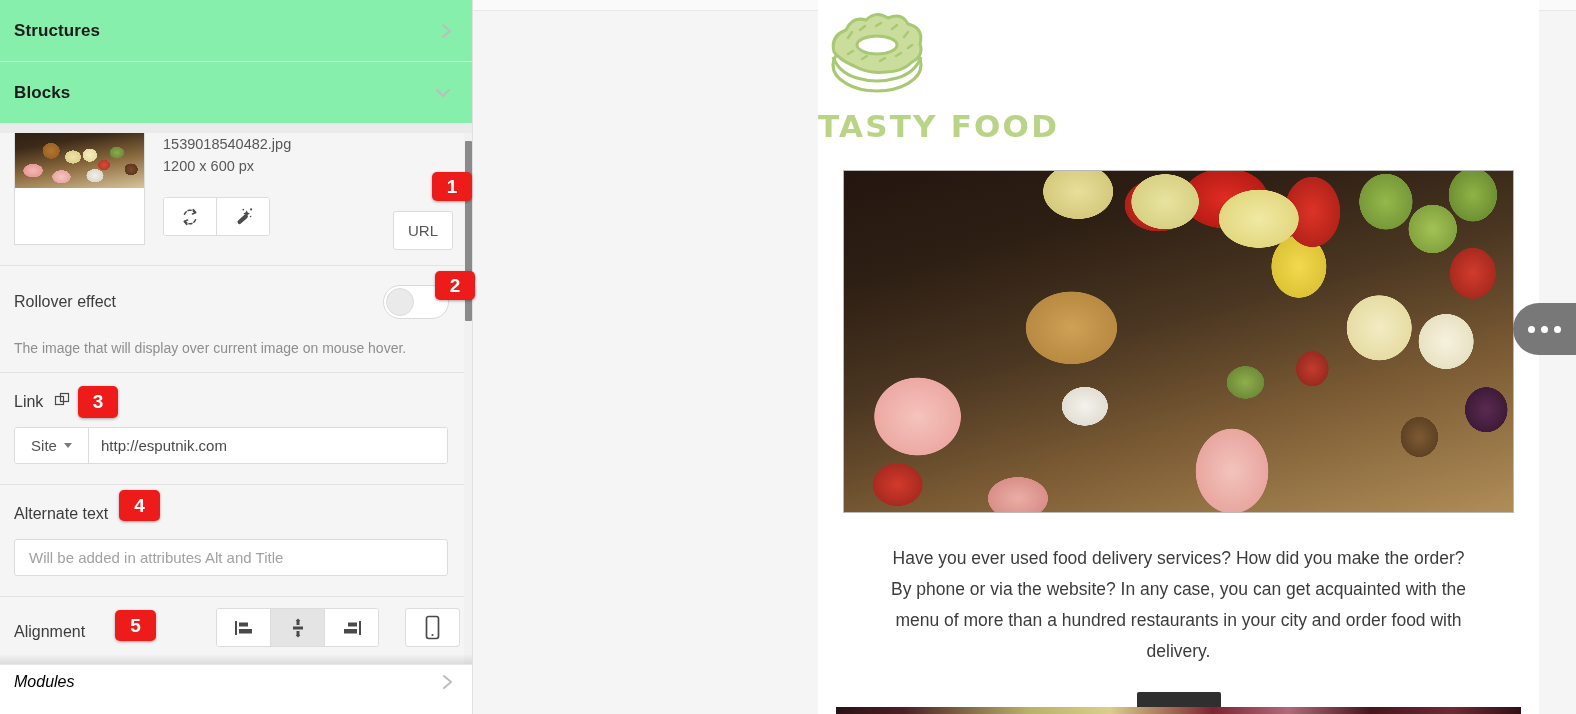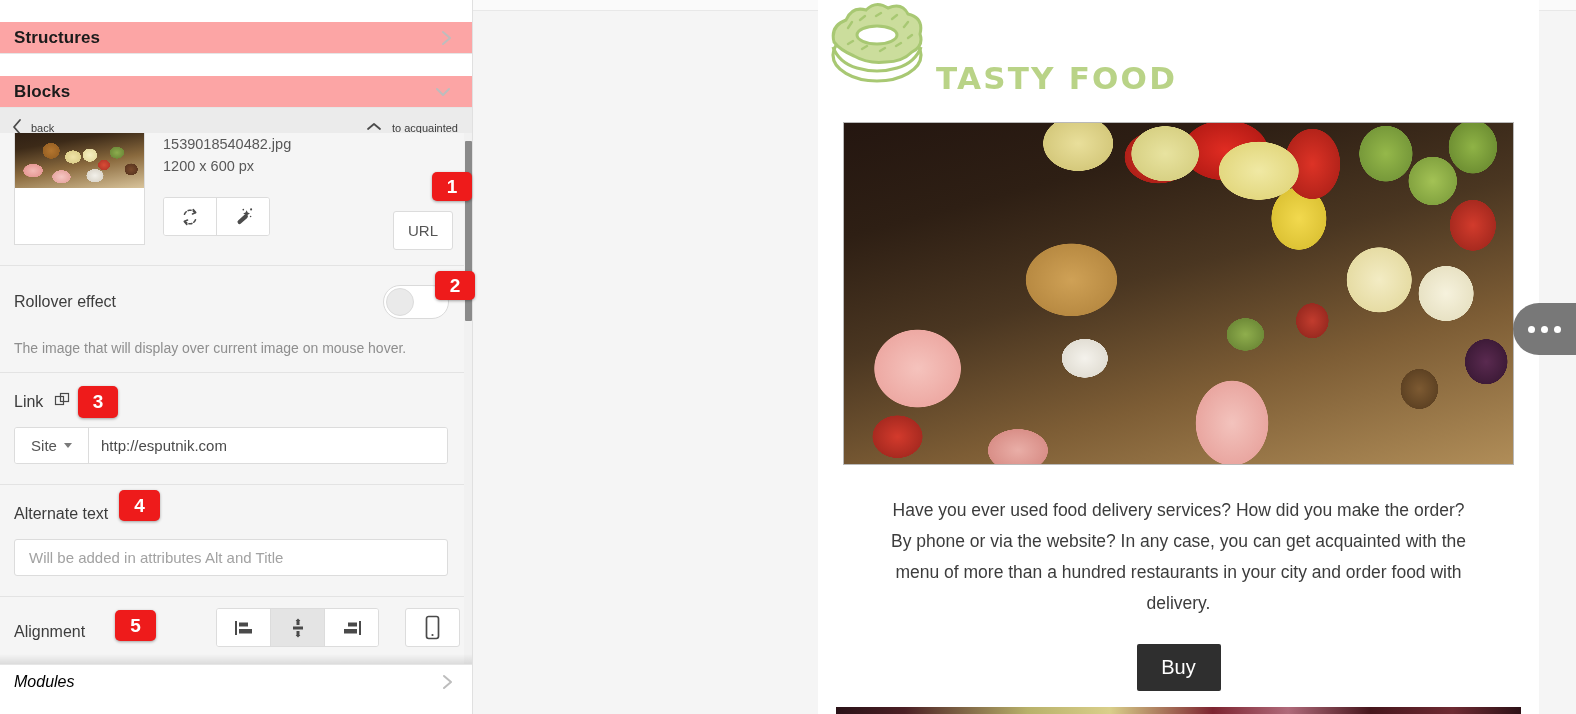--- a/index.html
+++ b/index.html
@@ -28,30 +28,29 @@
     width: 473px;
     height: 714px;
     background: #ffffff;
     border-right: 1px solid #e0e0e0;
     box-sizing: border-box;
     overflow: hidden;
   }
 
   .accordion-header {
     position: relative;
-    height: 32px;
+    height: 62px;
     display: flex;
     align-items: center;
     justify-content: space-between;
     padding: 0 18px 0 14px;
     box-sizing: border-box;
-    background: #fca5a5;
+    background: #86efac;
     border-bottom: 1px solid #e6e6e6;
     cursor: pointer;
-    margin-top: 22px;
   }
   .accordion-header .title {
     font-size: 17px;
     font-weight: bold;
     color: #1b1b1b;
     letter-spacing: .1px;
   }
   .chev {
     color: #b8b8b8;
     display: inline-block;
@@ -430,24 +429,24 @@
   .email {
     position: absolute;
     left: 345px;
     top: 0px;
     width: 721px;
     height: 714px;
     background: #ffffff;
     overflow: hidden;
   }
   .logo-wrap {
-    padding-top: 0;
-    display: flex;
-    flex-direction: row;
-    align-items: flex-end;
+    padding-top: 10px;
+    display: flex;
+    flex-direction: column;
+    align-items: flex-start;
   }
   .brand {
     margin-top: 2px;
     font-size: 31px;
     font-weight: bold;
     letter-spacing: 2.2px;
     color: #b9d387;
     font-family: "DejaVu Sans", sans-serif;
   }
   .hero {

